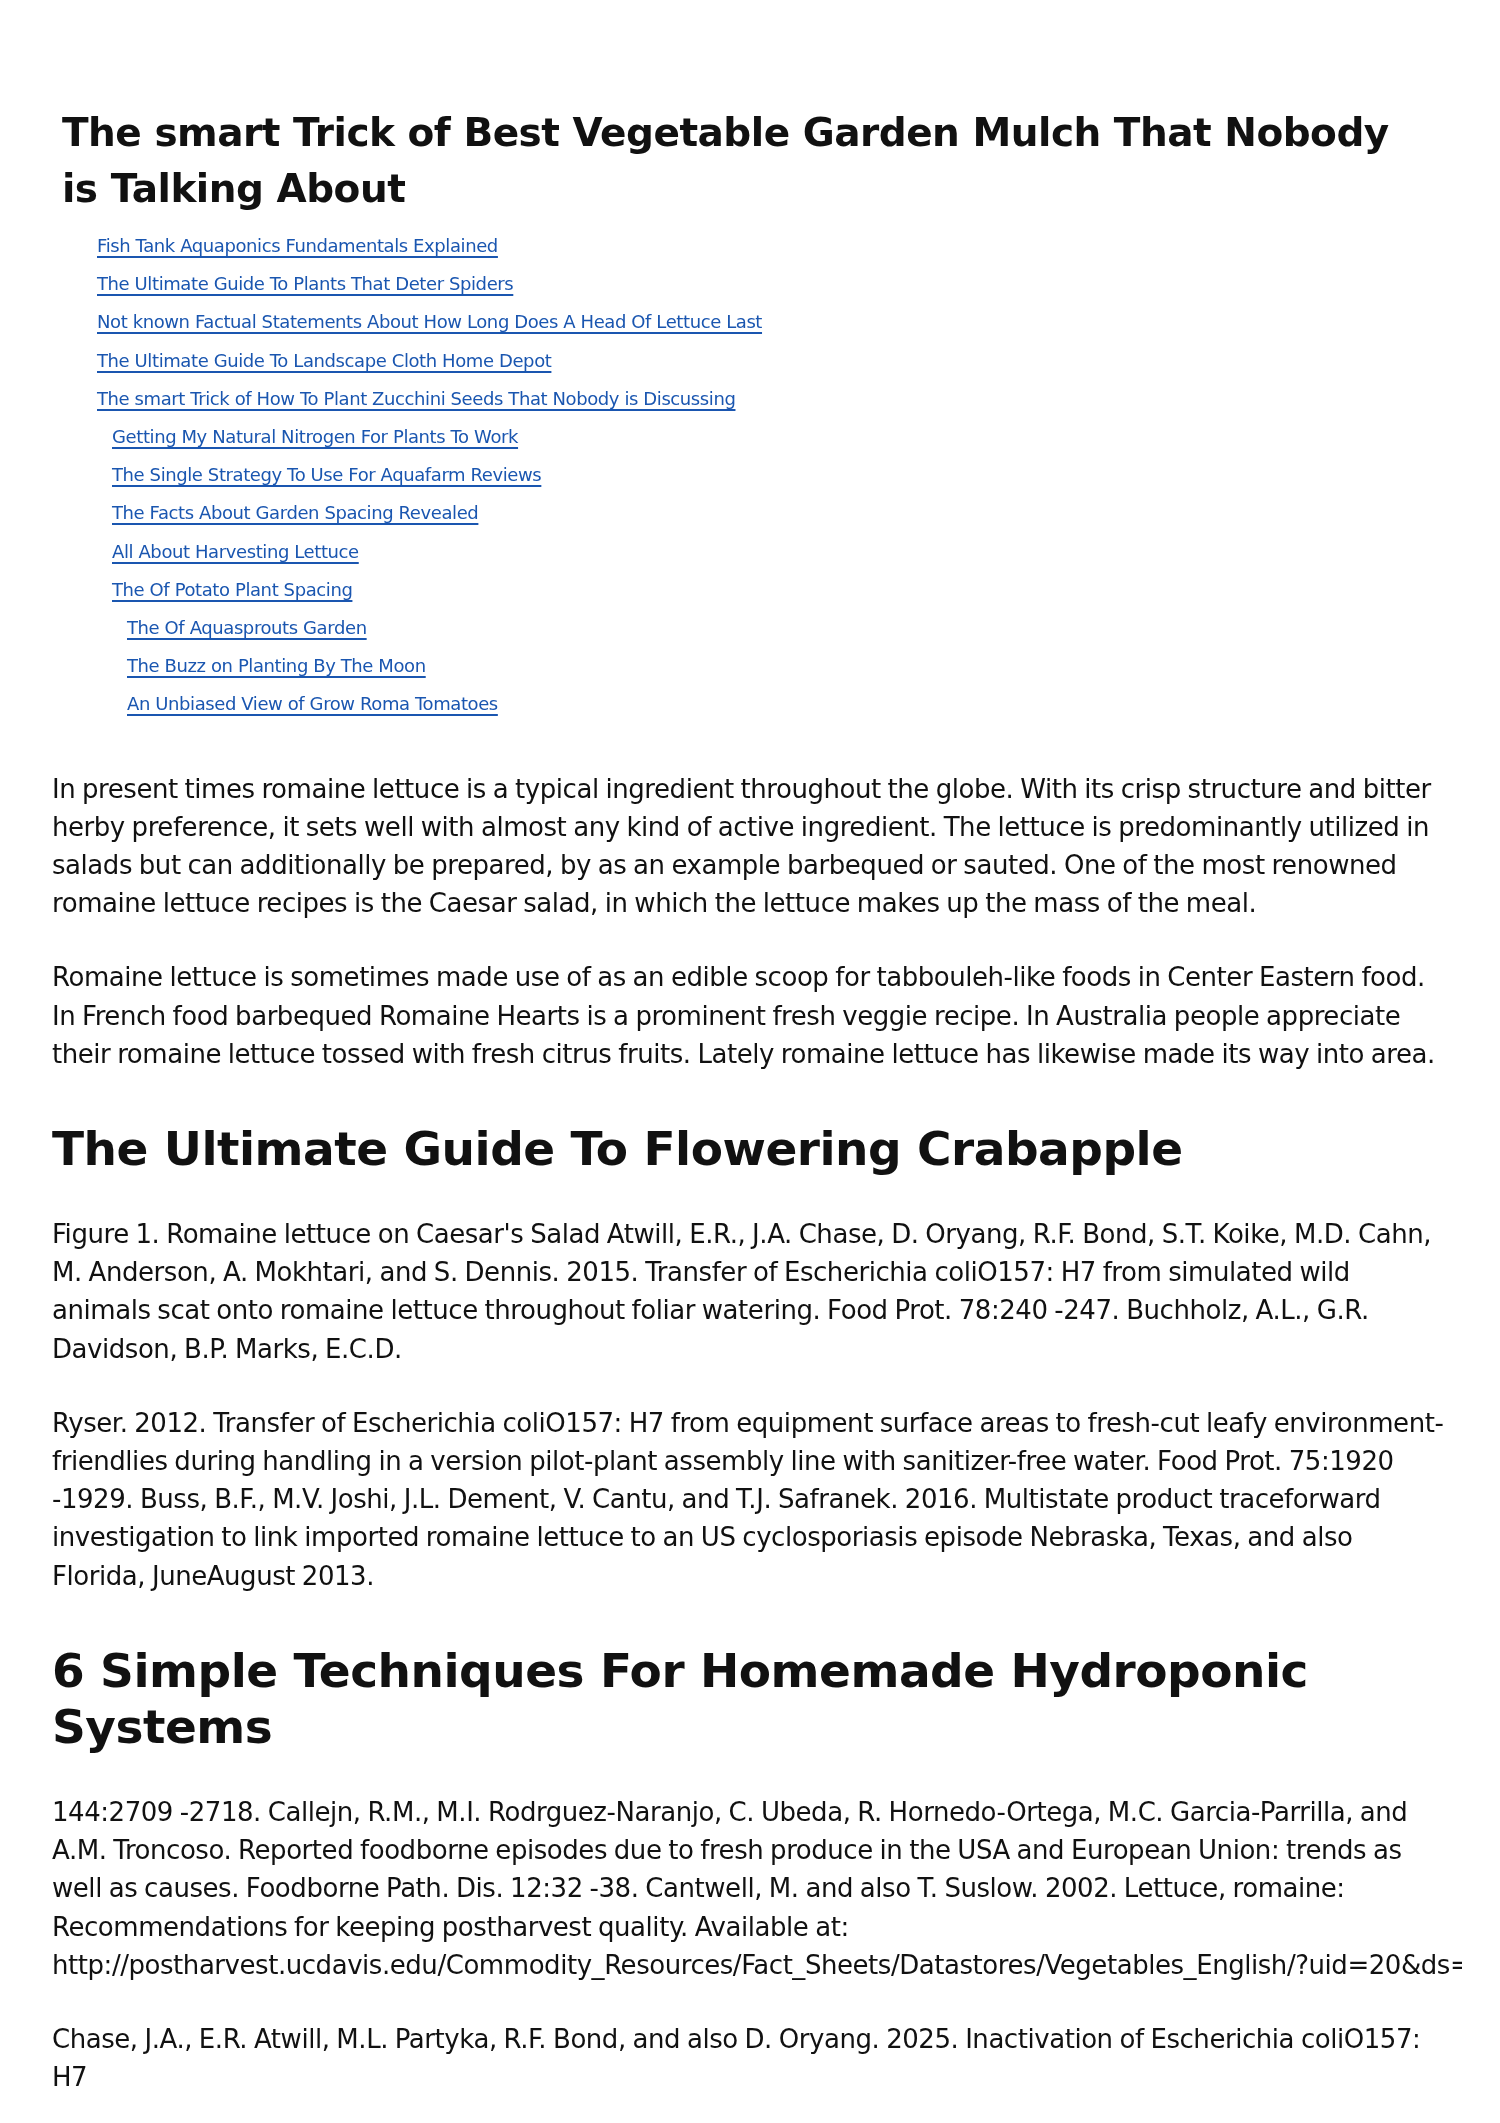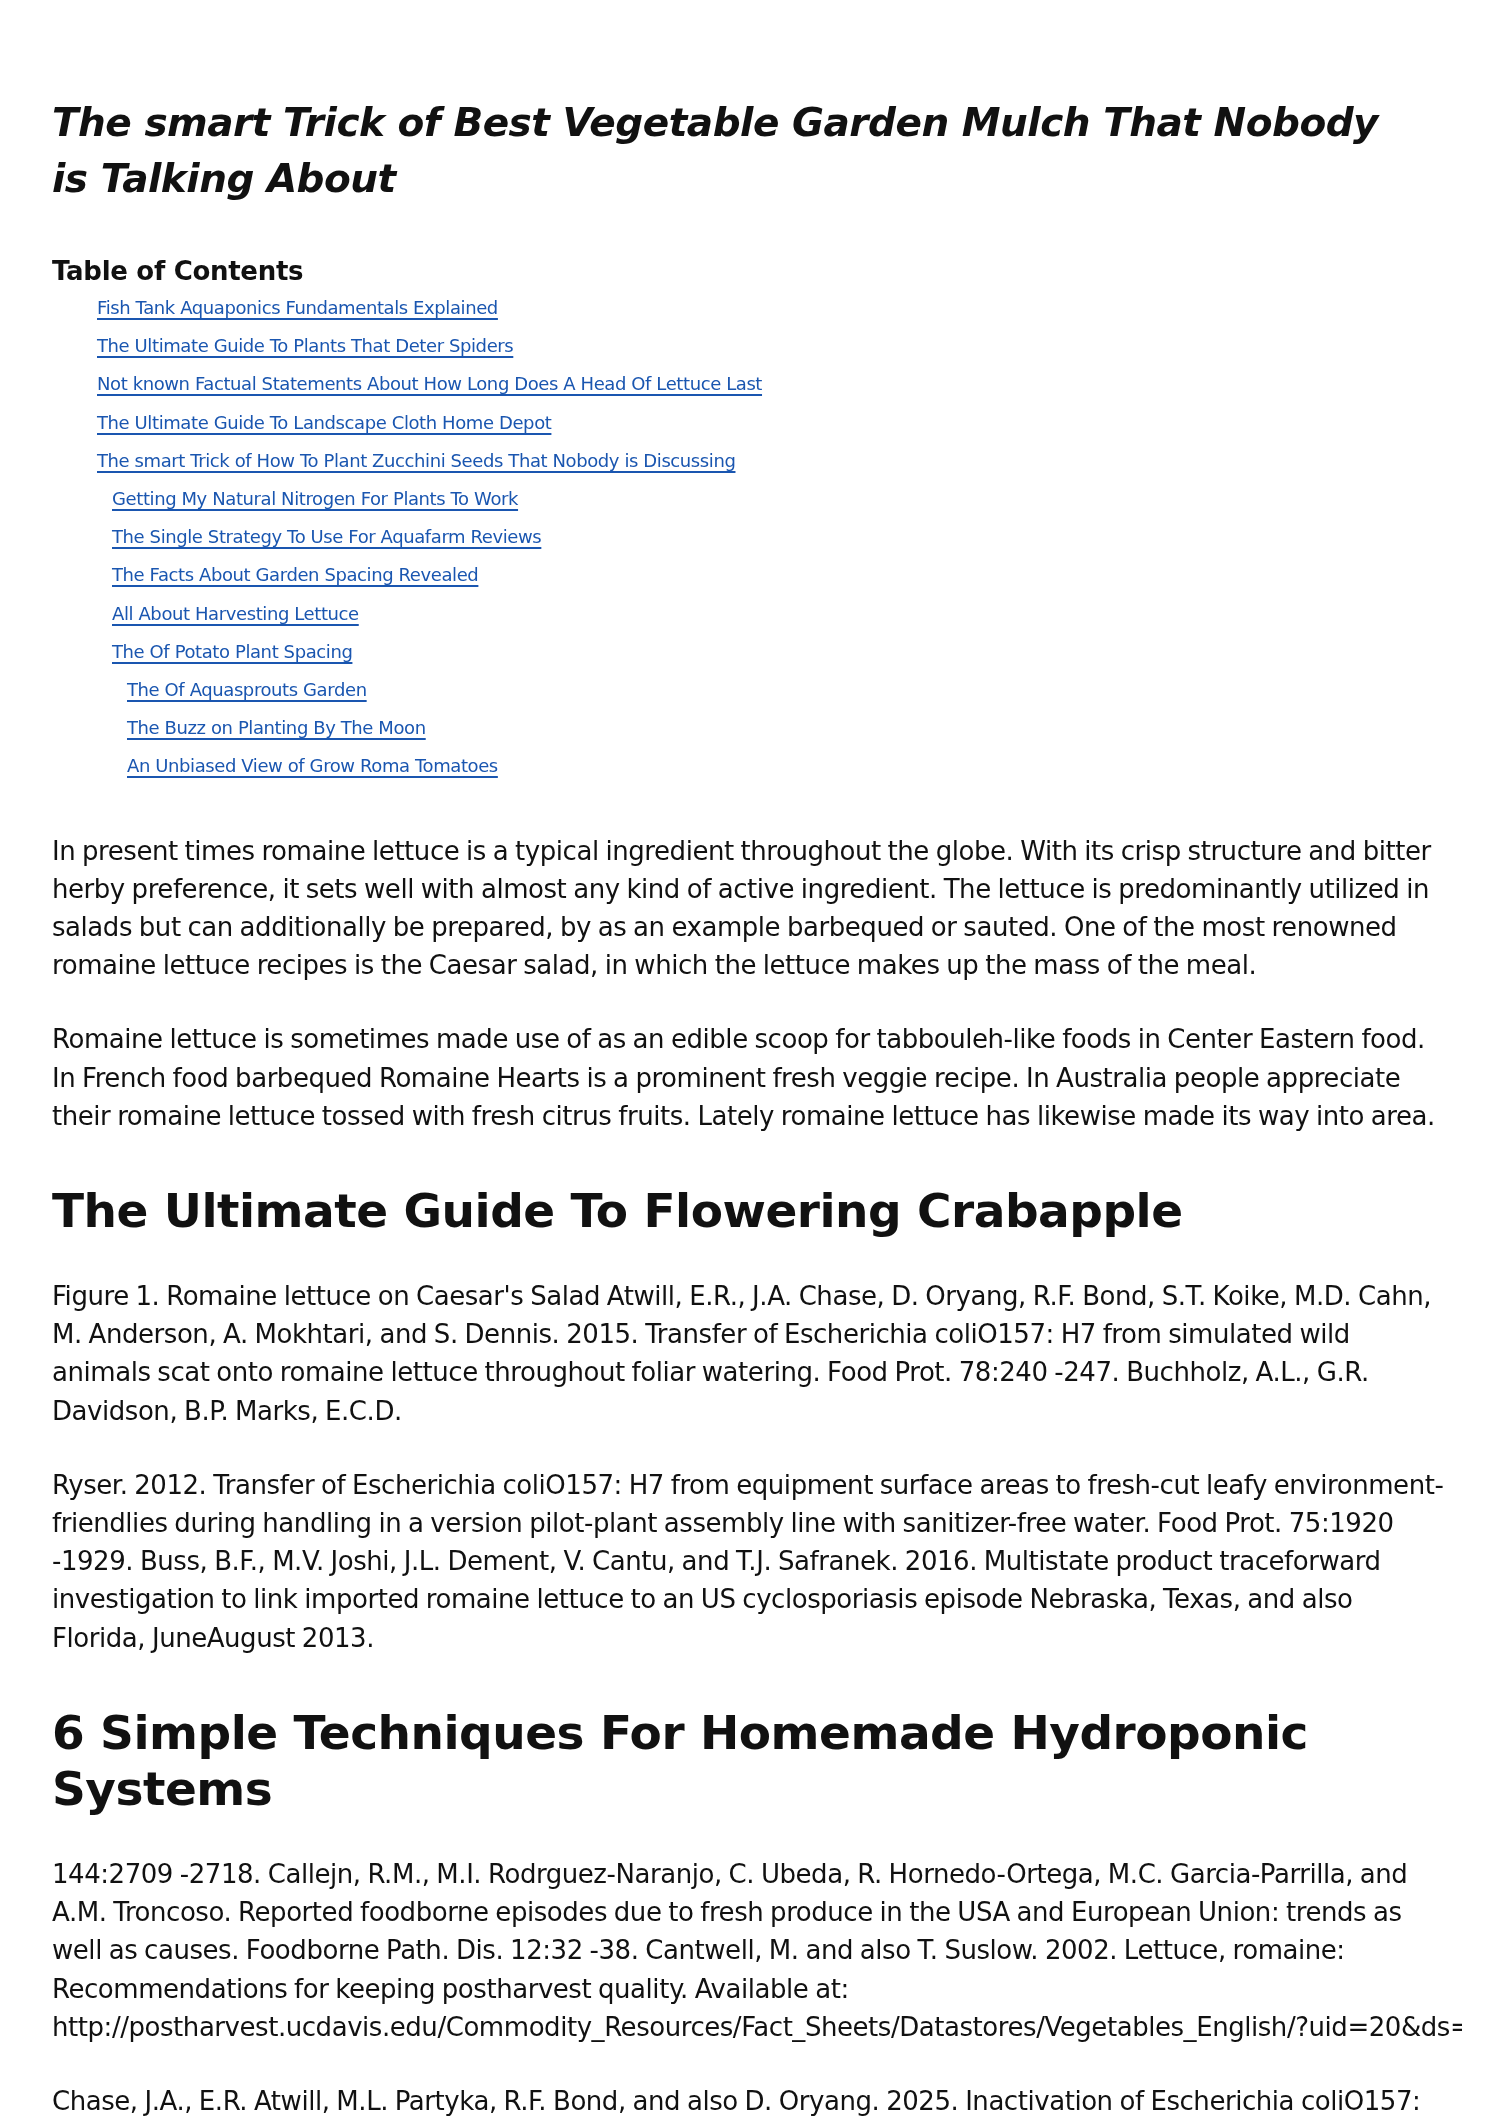--- a/index.html
+++ b/index.html
@@ -8,28 +8,27 @@
       height: 2123px;
       overflow: hidden;
       font-family: "DejaVu Sans", "Liberation Sans", sans-serif;
       color: #111111;
     }
     .page {
       position: relative;
       padding: 0 52px 0 52px;
     }
     h1 {
-      margin: 0;
+      margin: 10px;
       padding-top: 95px;
       font-size: 39px;
       line-height: 56px;
       font-weight: bold;
       letter-spacing: -0.5px;
       width: 1340px;
-      font-style: italic;
     }
     .toc-title {
       margin-top: 46px;
       font-size: 26px;
       font-weight: bold;
       line-height: 36px;
       letter-spacing: -0.3px;
     }
     .toc { margin: 0; padding: 0; list-style: none; }
     .toc li { line-height: 38.2px; font-size: 18px; }
@@ -61,21 +60,20 @@
     }
     .after-h2 { margin-top: 38px; }
     .nowrap-line { white-space: nowrap; overflow: hidden; width: 1410px; }
   </style>
 </head>
 <body>
 
 <div class="page">
   <h1>The smart Trick of Best Vegetable Garden Mulch That Nobody is Talking About</h1>
 
-  <div class="toc-title">Table of Contents</div>
   <ul class="toc">
     <li class="lvl1"><a href="#">Fish Tank Aquaponics Fundamentals Explained</a></li>
     <li class="lvl1"><a href="#">The Ultimate Guide To Plants That Deter Spiders</a></li>
     <li class="lvl1"><a href="#">Not known Factual Statements About How Long Does A Head Of Lettuce Last</a></li>
     <li class="lvl1"><a href="#">The Ultimate Guide To Landscape Cloth Home Depot</a></li>
     <li class="lvl1"><a href="#">The smart Trick of How To Plant Zucchini Seeds That Nobody is Discussing</a></li>
     <li class="lvl2"><a href="#">Getting My Natural Nitrogen For Plants To Work</a></li>
     <li class="lvl2"><a href="#">The Single Strategy To Use For Aquafarm Reviews</a></li>
     <li class="lvl2"><a href="#">The Facts About Garden Spacing Revealed</a></li>
     <li class="lvl2"><a href="#">All About Harvesting Lettuce</a></li>

